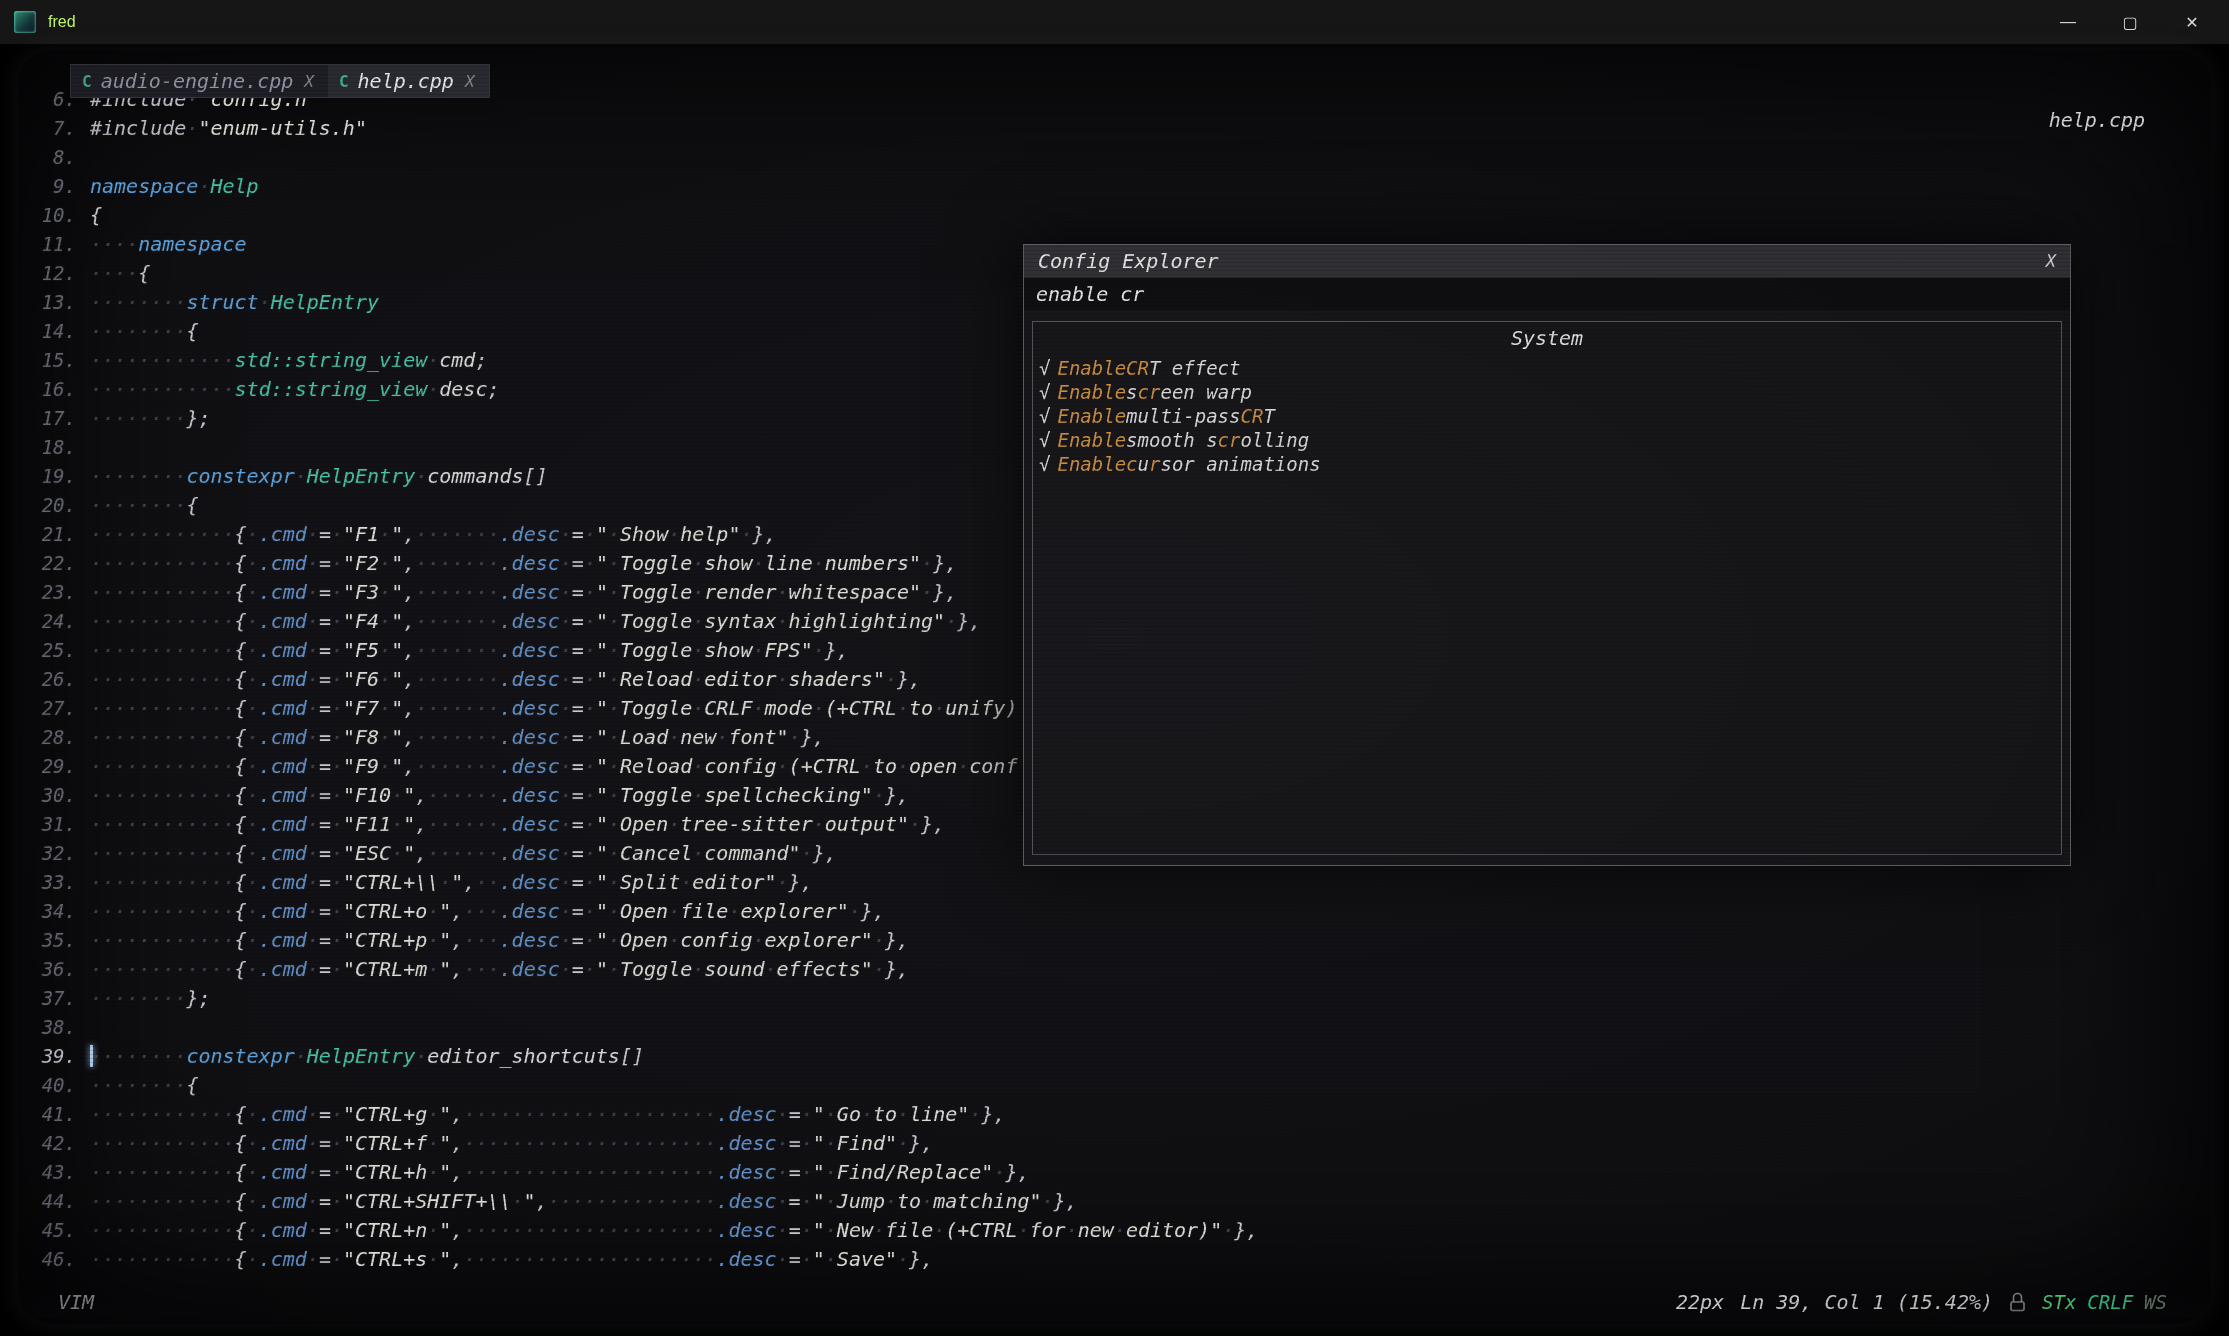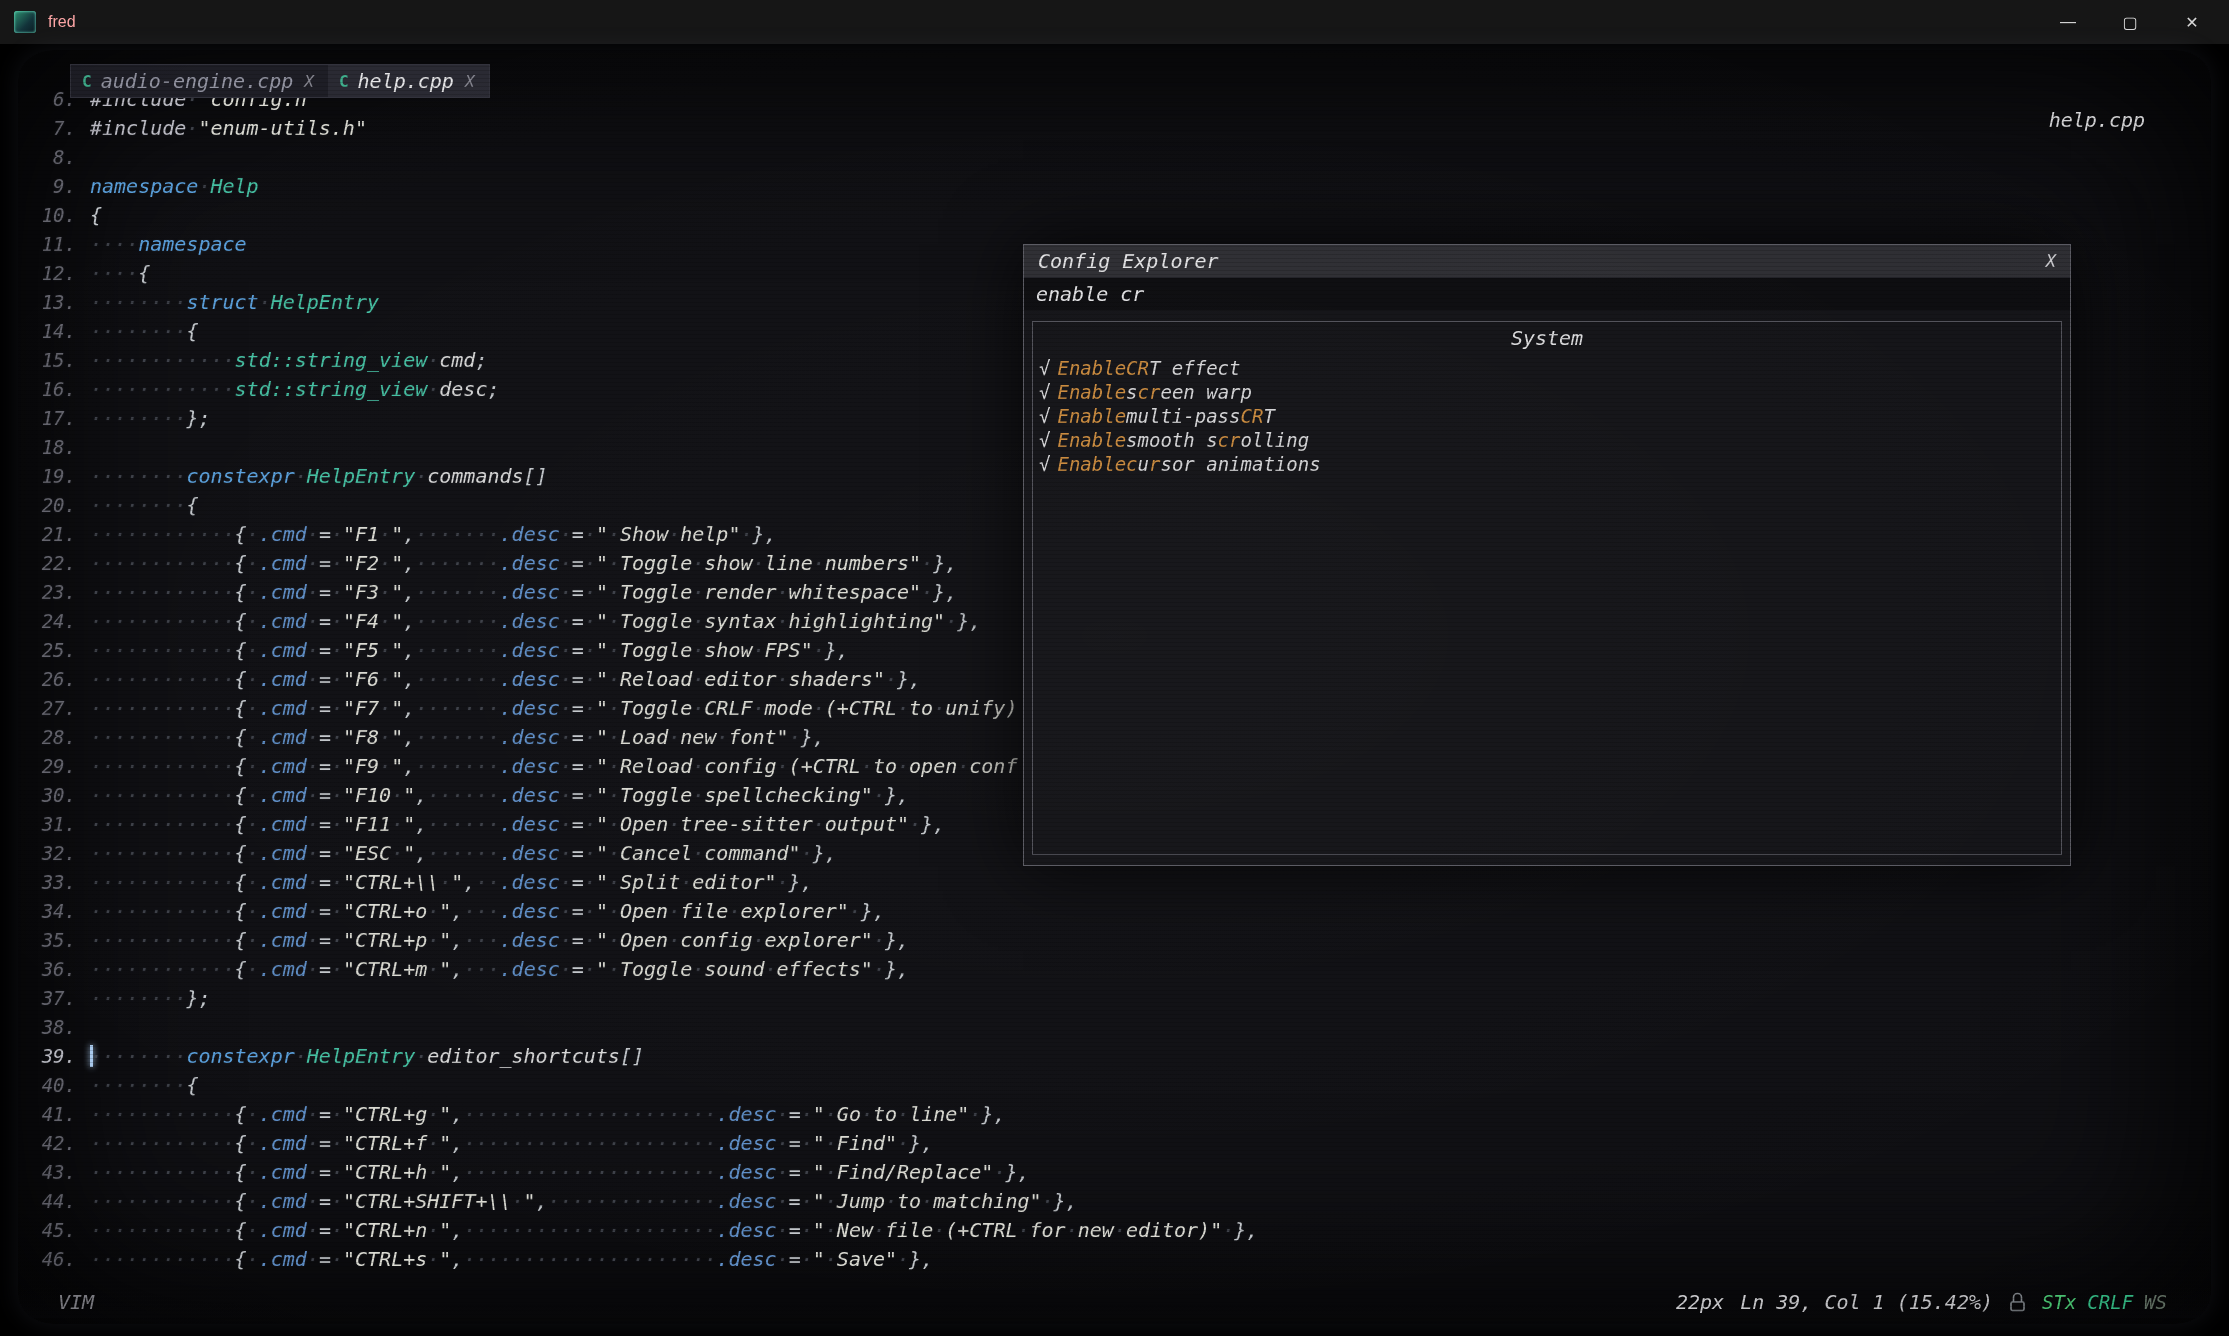--- a/index.html
+++ b/index.html
@@ -2,21 +2,21 @@
 <html><head>
 <meta charset="utf-8">
 <style>
   html,body{margin:0;padding:0;width:2229px;height:1336px;background:#000;overflow:hidden;
     font-family:"DejaVu Sans Mono","Liberation Mono",monospace;}
   
   .titlebar{position:absolute;top:0;left:0;right:0;height:44px;background:#161616;
     display:flex;align-items:center;padding:0 6px;font-family:"Liberation Sans",sans-serif;}
   .app-icon{width:22px;height:22px;border-radius:3px;margin:0 12px 0 8px;
     background:linear-gradient(135deg,#2e8f6f,#12333a 60%,#0a1a20);box-shadow:inset 0 0 3px #7fd;}
-  .window-title{color:#fca5a5;font-size:16px;}
+  .window-title{color:#bef264;font-size:16px;}
   .win-controls{margin-left:auto;display:flex;}
   .win-btn{width:62px;height:44px;display:flex;align-items:center;justify-content:center;
     color:#d8d8d8;font-size:16px;cursor:default;}
   
   .screen{position:absolute;top:44px;left:0;right:0;bottom:0;background:#000;}
   .tube{position:absolute;left:18px;right:18px;top:6px;bottom:12px;background:#101014;
     border-radius:36px/30px;overflow:hidden;
     box-shadow:inset 0 0 160px 40px rgba(0,0,0,.85),0 0 26px rgba(130,140,170,.12);}
   .tube::before{content:"";position:absolute;inset:0;z-index:40;pointer-events:none;border-radius:inherit;
     background:radial-gradient(ellipse 115% 105% at 50% 46%,rgba(255,255,255,.02) 0%,rgba(0,0,0,0) 55%,rgba(0,0,0,.5) 92%,rgba(0,0,0,.78) 100%);}

